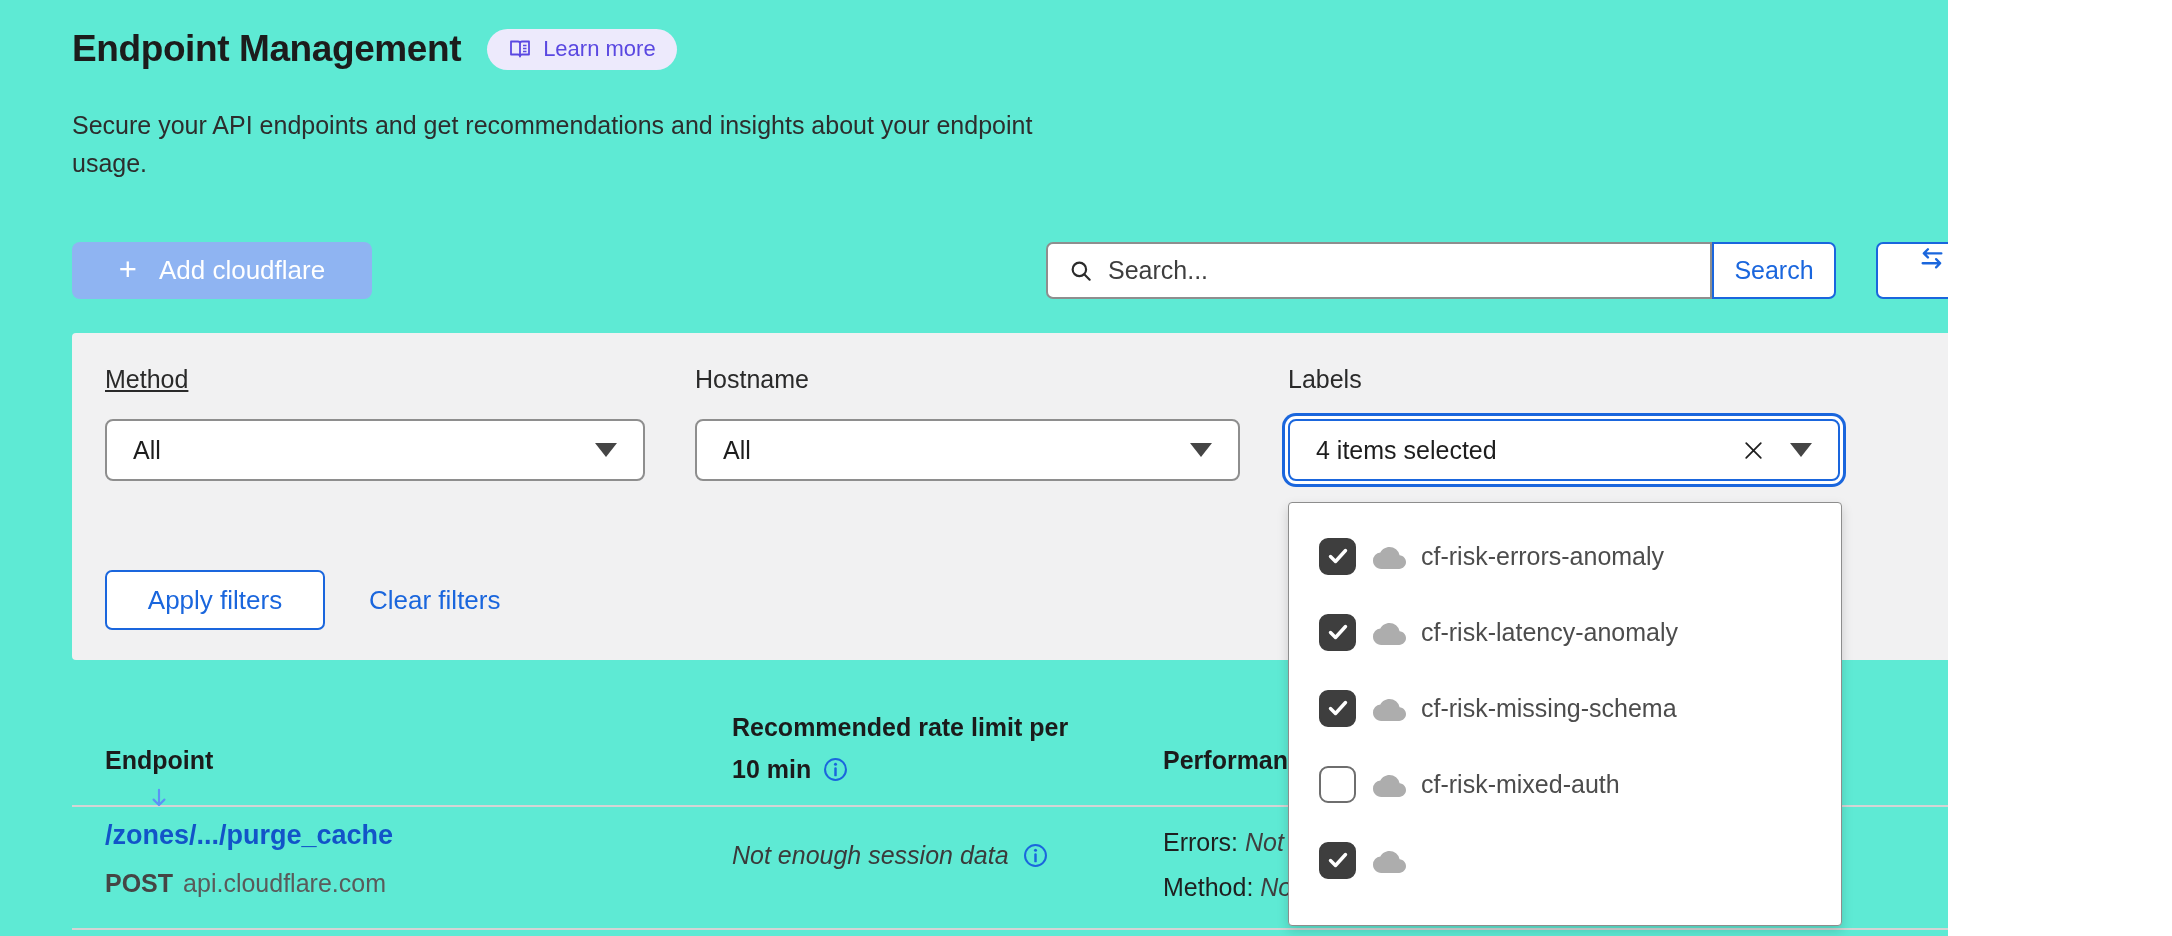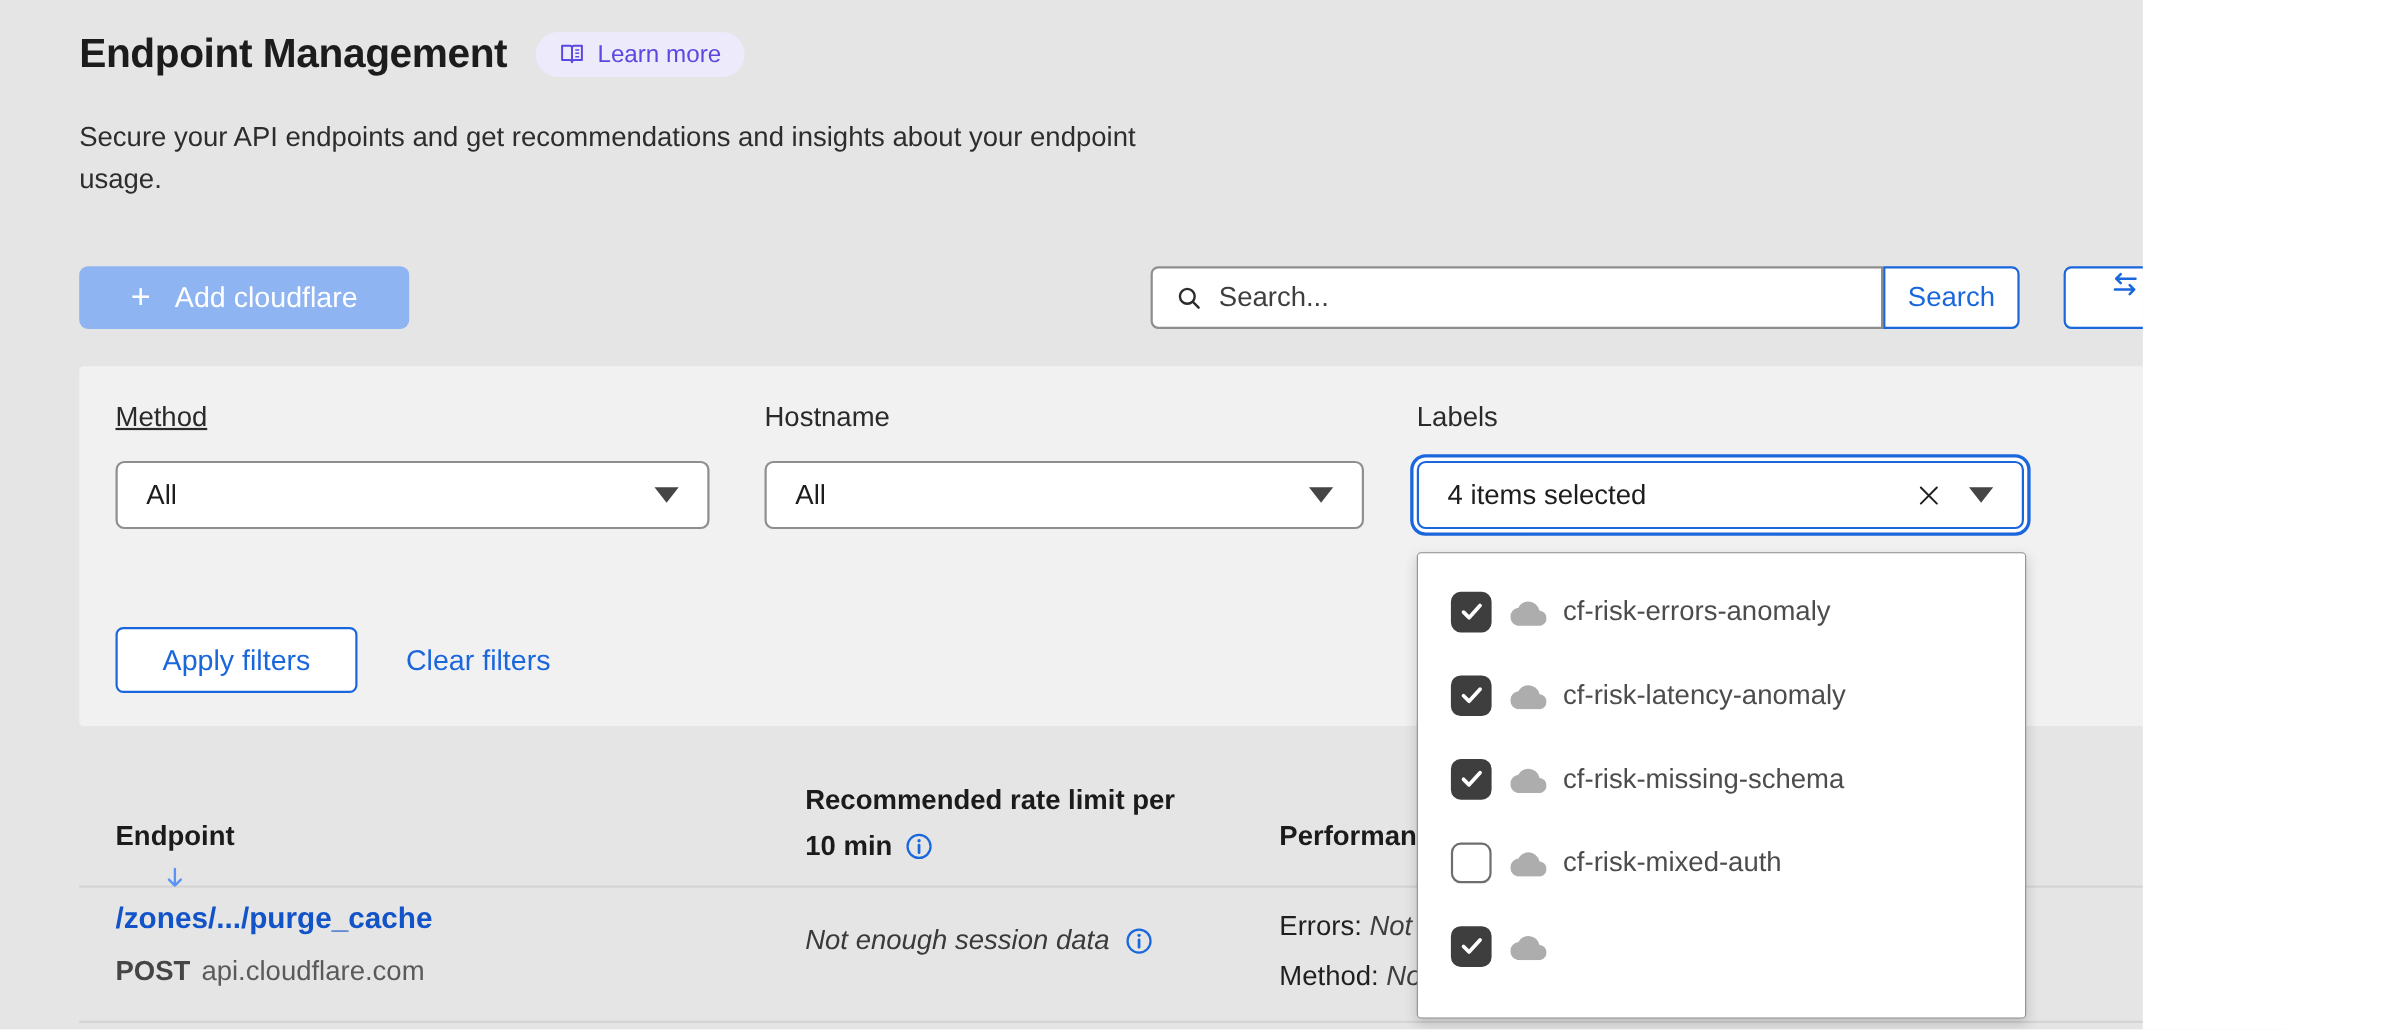--- a/index.html
+++ b/index.html
@@ -1,18 +1,18 @@
 <!DOCTYPE html>
 <html><head>
 <meta charset="utf-8">
 <style>
   * { margin:0; padding:0; box-sizing:border-box; }
   html,body { background:#ffffff; }
   .screen {
-    position:relative; width:1948px; height:936px; background:#e5e5e5;
+    position:relative; width:1948px; height:936px; background:#5eead4;
     font-family:"Liberation Sans", sans-serif; overflow:hidden; color:#1e1e1e;
   }
   
   .title-row { position:absolute; left:72px; top:28px; display:flex; align-items:center; gap:26px; }
   .page-title { font-size:37px; font-weight:700; color:#1c1c1c; letter-spacing:-0.4px; }
   .learn-badge {
     display:flex; align-items:center; gap:11px; height:41px; padding:0 21px;
     background:#edeafc; border-radius:21px; color:#5a48e1; font-size:22px; cursor:pointer;
   }
   .subtitle { position:absolute; left:72px; top:106px; font-size:25px; line-height:38px; color:#2d2d2d; }

